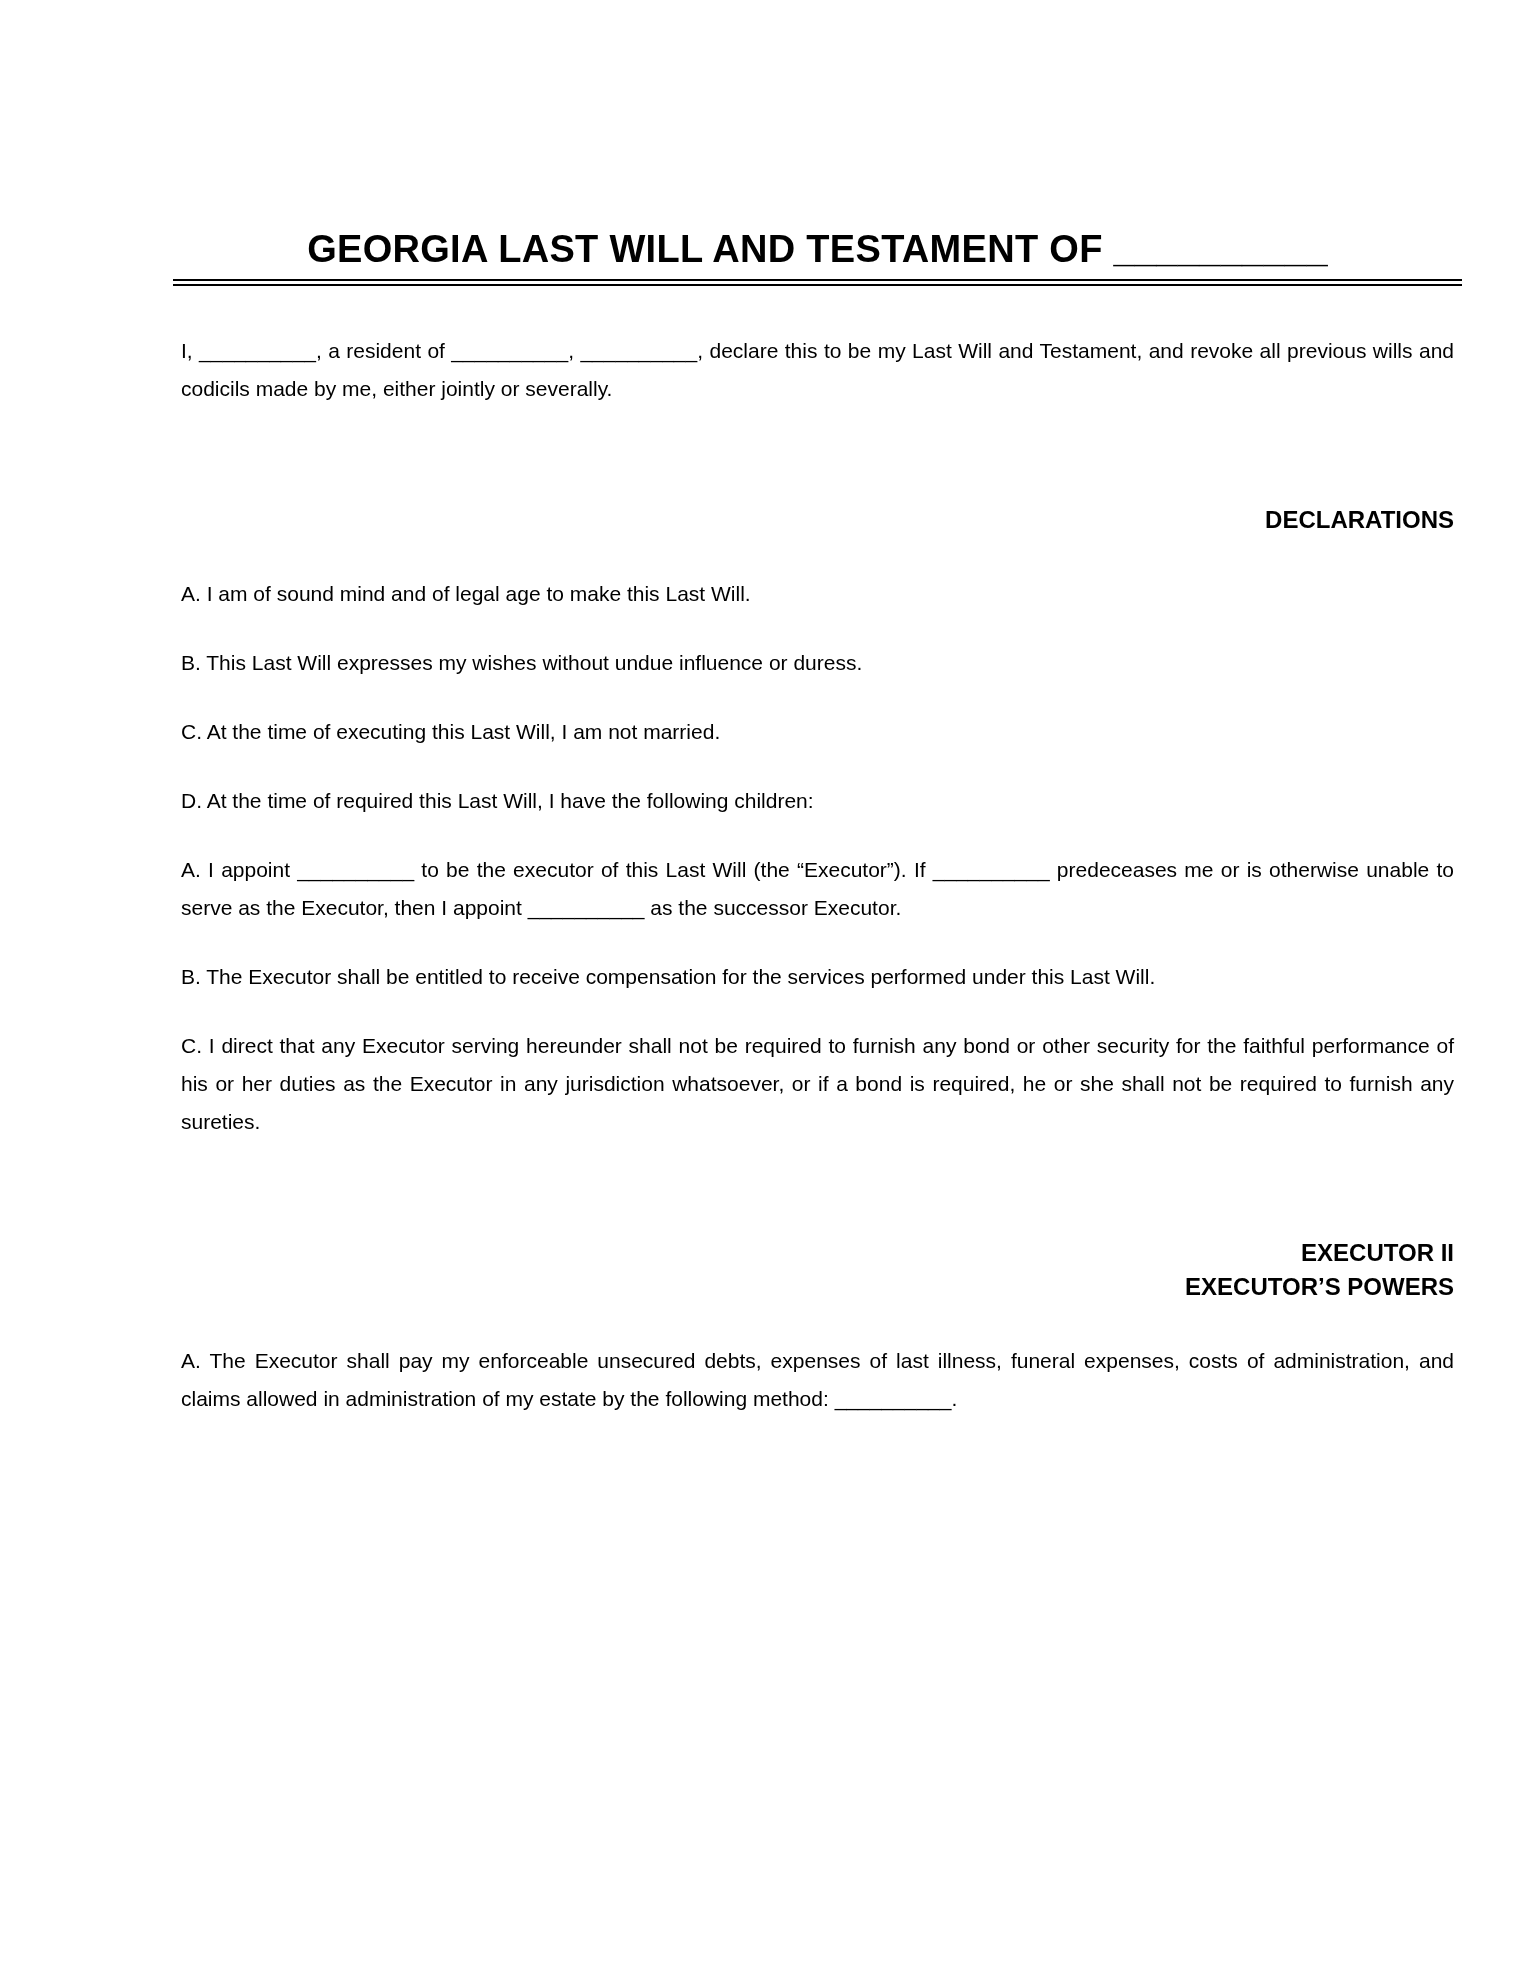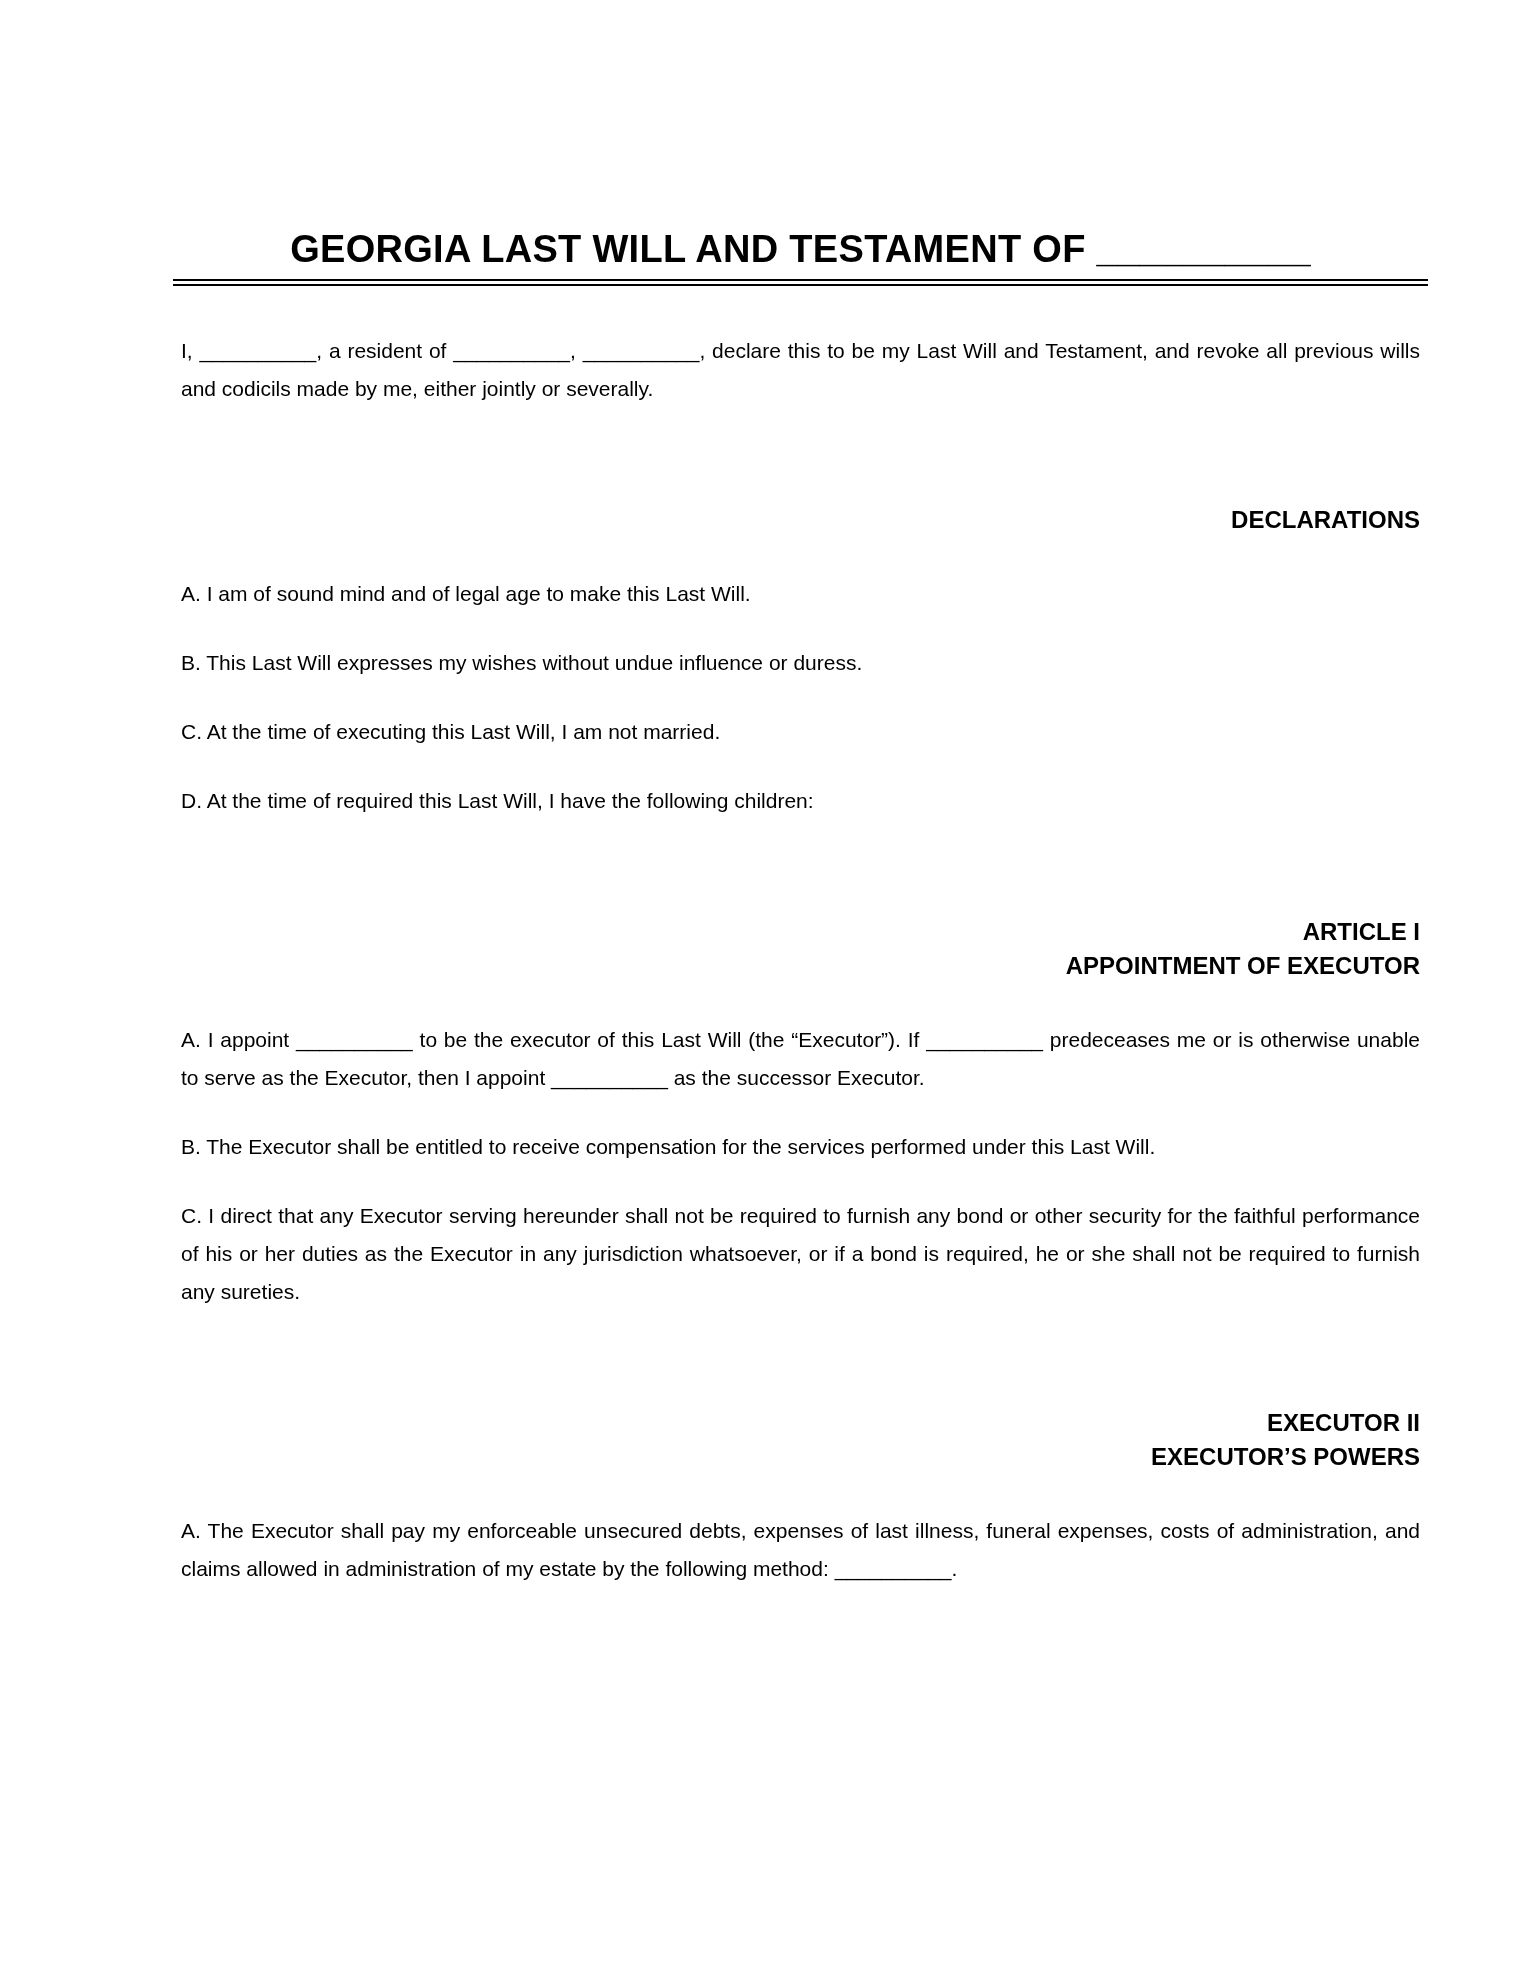--- a/index.html
+++ b/index.html
@@ -10,21 +10,21 @@
   body {
     font-family: "Liberation Sans", sans-serif;
     color: #000000;
   }
   .page {
     position: relative;
     width: 1530px;
     height: 1980px;
     box-sizing: border-box;
     background: #ffffff;
-    padding: 228px 110px 0 181px;
+    padding: 228px 76px 0 181px;
     overflow: hidden;
   }
   .title-wrap {
     border-bottom: 7px double #000000;
     padding-bottom: 8px;
     margin: 0 -8px 46px -8px;
   }
   .doc-title {
     margin: 0;
     font-size: 38px;
@@ -60,24 +60,20 @@
   <p class="para">I, __________, a resident of __________, __________, declare this to be my Last Will and Testament, and revoke all previous wills and codicils made by me, either jointly or severally.</p>
 
   <h2 class="heading">
     <span>DECLARATIONS</span>
   </h2>
   <p class="para">A. I am of sound mind and of legal age to make this Last Will.</p>
   <p class="para">B. This Last Will expresses my wishes without undue influence or duress.</p>
   <p class="para">C. At the time of executing this Last Will, I am not married.</p>
   <p class="para">D. At the time of required this Last Will, I have the following children:</p>
 
-  <h2 class="heading">
-    <span>ARTICLE I</span>
-    <span>APPOINTMENT OF EXECUTOR</span>
-  </h2>
   <p class="para">A. I appoint __________ to be the executor of this Last Will (the “Executor”). If __________ predeceases me or is otherwise unable to serve as the Executor, then I appoint __________ as the successor Executor.</p>
   <p class="para">B. The Executor shall be entitled to receive compensation for the services performed under this Last Will.</p>
   <p class="para">C. I direct that any Executor serving hereunder shall not be required to furnish any bond or other security for the faithful performance of his or her duties as the Executor in any jurisdiction whatsoever, or if a bond is required, he or she shall not be required to furnish any sureties.</p>
 
   <h2 class="heading">
     <span>EXECUTOR II</span>
     <span>EXECUTOR’S POWERS</span>
   </h2>
   <p class="para">A. The Executor shall pay my enforceable unsecured debts, expenses of last illness, funeral expenses, costs of administration, and claims allowed in administration of my estate by the following method: __________.</p>
 

